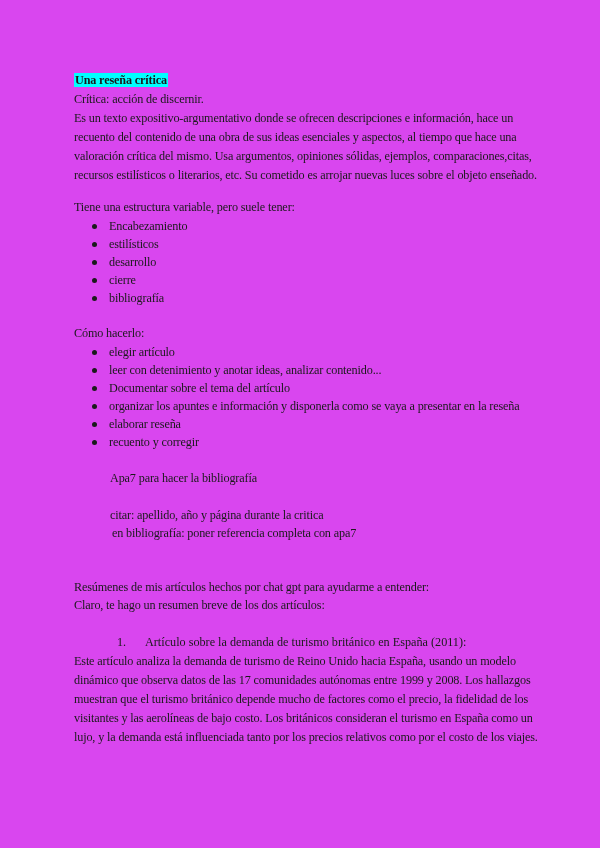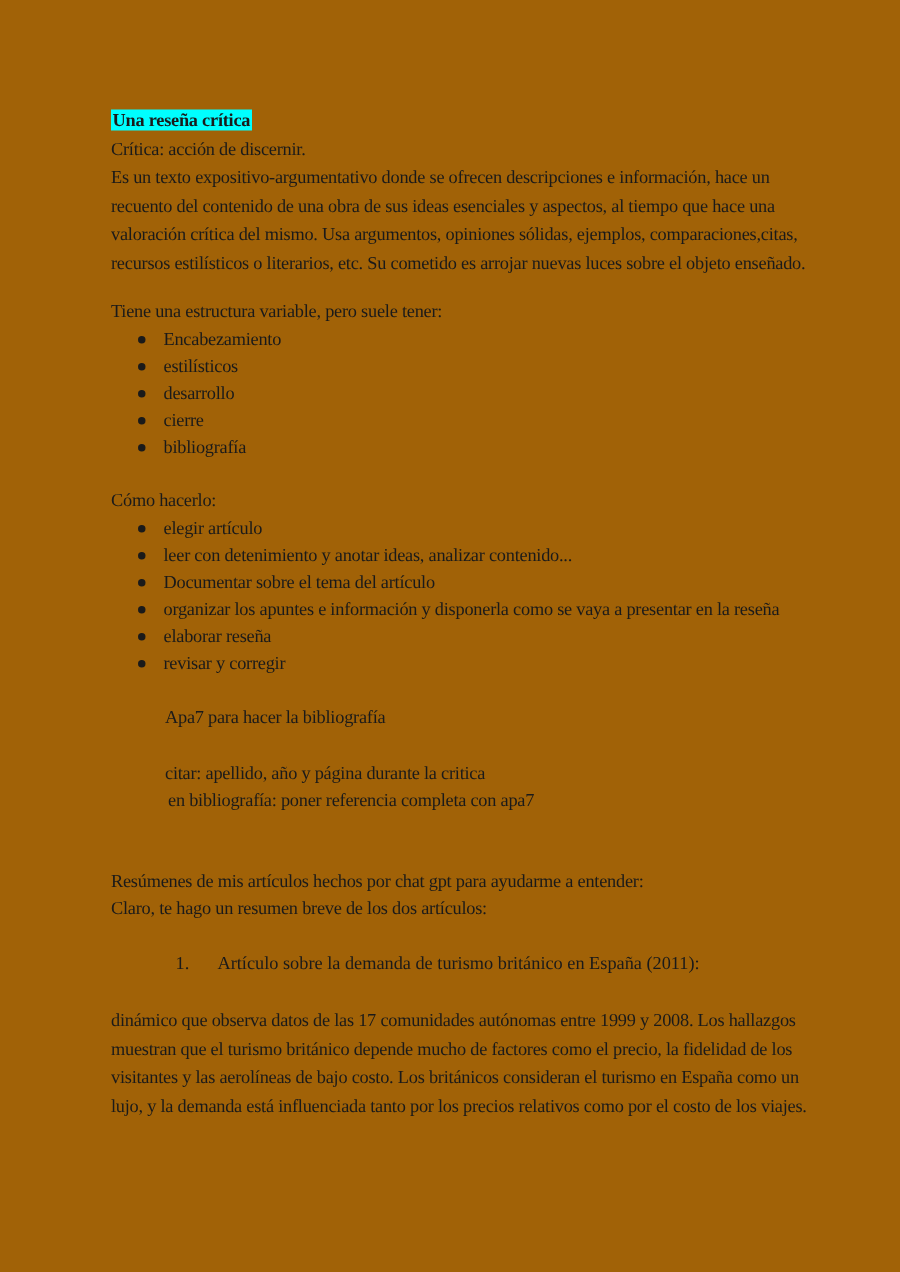--- a/index.html
+++ b/index.html
@@ -12,21 +12,21 @@
     height: 848px;
     overflow: hidden;
     position: relative;
     font-family: "Liberation Serif", "DejaVu Serif", serif;
     color: #1a1a1a;
   }
   .page {
     position: absolute;
     left: 0; top: 0;
     width: 600px; height: 848px;
-    background: #a16207;
+    background: #d946ef;
   }
   .line {
     position: absolute;
     left: 74px;
     font-size: 12.2px;
     line-height: 19px;
     white-space: nowrap;
     letter-spacing: -0.15px;
   }
   .title {
@@ -114,33 +114,34 @@
   <div class="bullet-item" style="top:379px;">
     <span class="bullet-dot"></span><span>Documentar sobre el tema del artículo</span>
   </div>
   <div class="bullet-item" style="top:397px;">
     <span class="bullet-dot"></span><span>organizar los apuntes e información y disponerla como se vaya a presentar en la reseña</span>
   </div>
   <div class="bullet-item" style="top:415px;">
     <span class="bullet-dot"></span><span>elaborar reseña</span>
   </div>
   <div class="bullet-item" style="top:433px;">
-    <span class="bullet-dot"></span><span>revisar y corregir</span>
+    <span class="bullet-dot"></span><span>recuento y corregir</span>
   </div>
 
   <div class="line indent" style="top:469px;">Apa7 para hacer la bibliografía</div>
 
   <div class="line indent" style="top:506px;">citar: apellido, año y página durante la critica</div>
   <div class="line indent2" style="top:524px;">en bibliografía: poner referencia completa con apa7</div>
 
   <div class="line" style="top:578px;font-family:Liberation Serif, serif;">Resúmenes de mis artículos hechos por chat gpt para ayudarme a entender:</div>
   <div class="line" style="top:596px;">Claro, te hago un resumen breve de los dos artículos:</div>
 
   <div class="numbered" style="top:633px;">
     <span class="num">1.</span><span>Artículo sobre la demanda de turismo británico en España (2011):</span>
   </div>
 
+  <div class="line" style="top:652px;">Este artículo analiza la demanda de turismo de Reino Unido hacia España, usando un modelo</div>
   <div class="line" style="top:671px;">dinámico que observa datos de las 17 comunidades autónomas entre 1999 y 2008. Los hallazgos</div>
   <div class="line" style="top:690px;">muestran que el turismo británico depende mucho de factores como el precio, la fidelidad de los</div>
   <div class="line" style="top:709px;">visitantes y las aerolíneas de bajo costo. Los británicos consideran el turismo en España como un</div>
   <div class="line" style="top:728px;">lujo, y la demanda está influenciada tanto por los precios relativos como por el costo de los viajes.</div>
 
 </div>
 
 </body></html>

